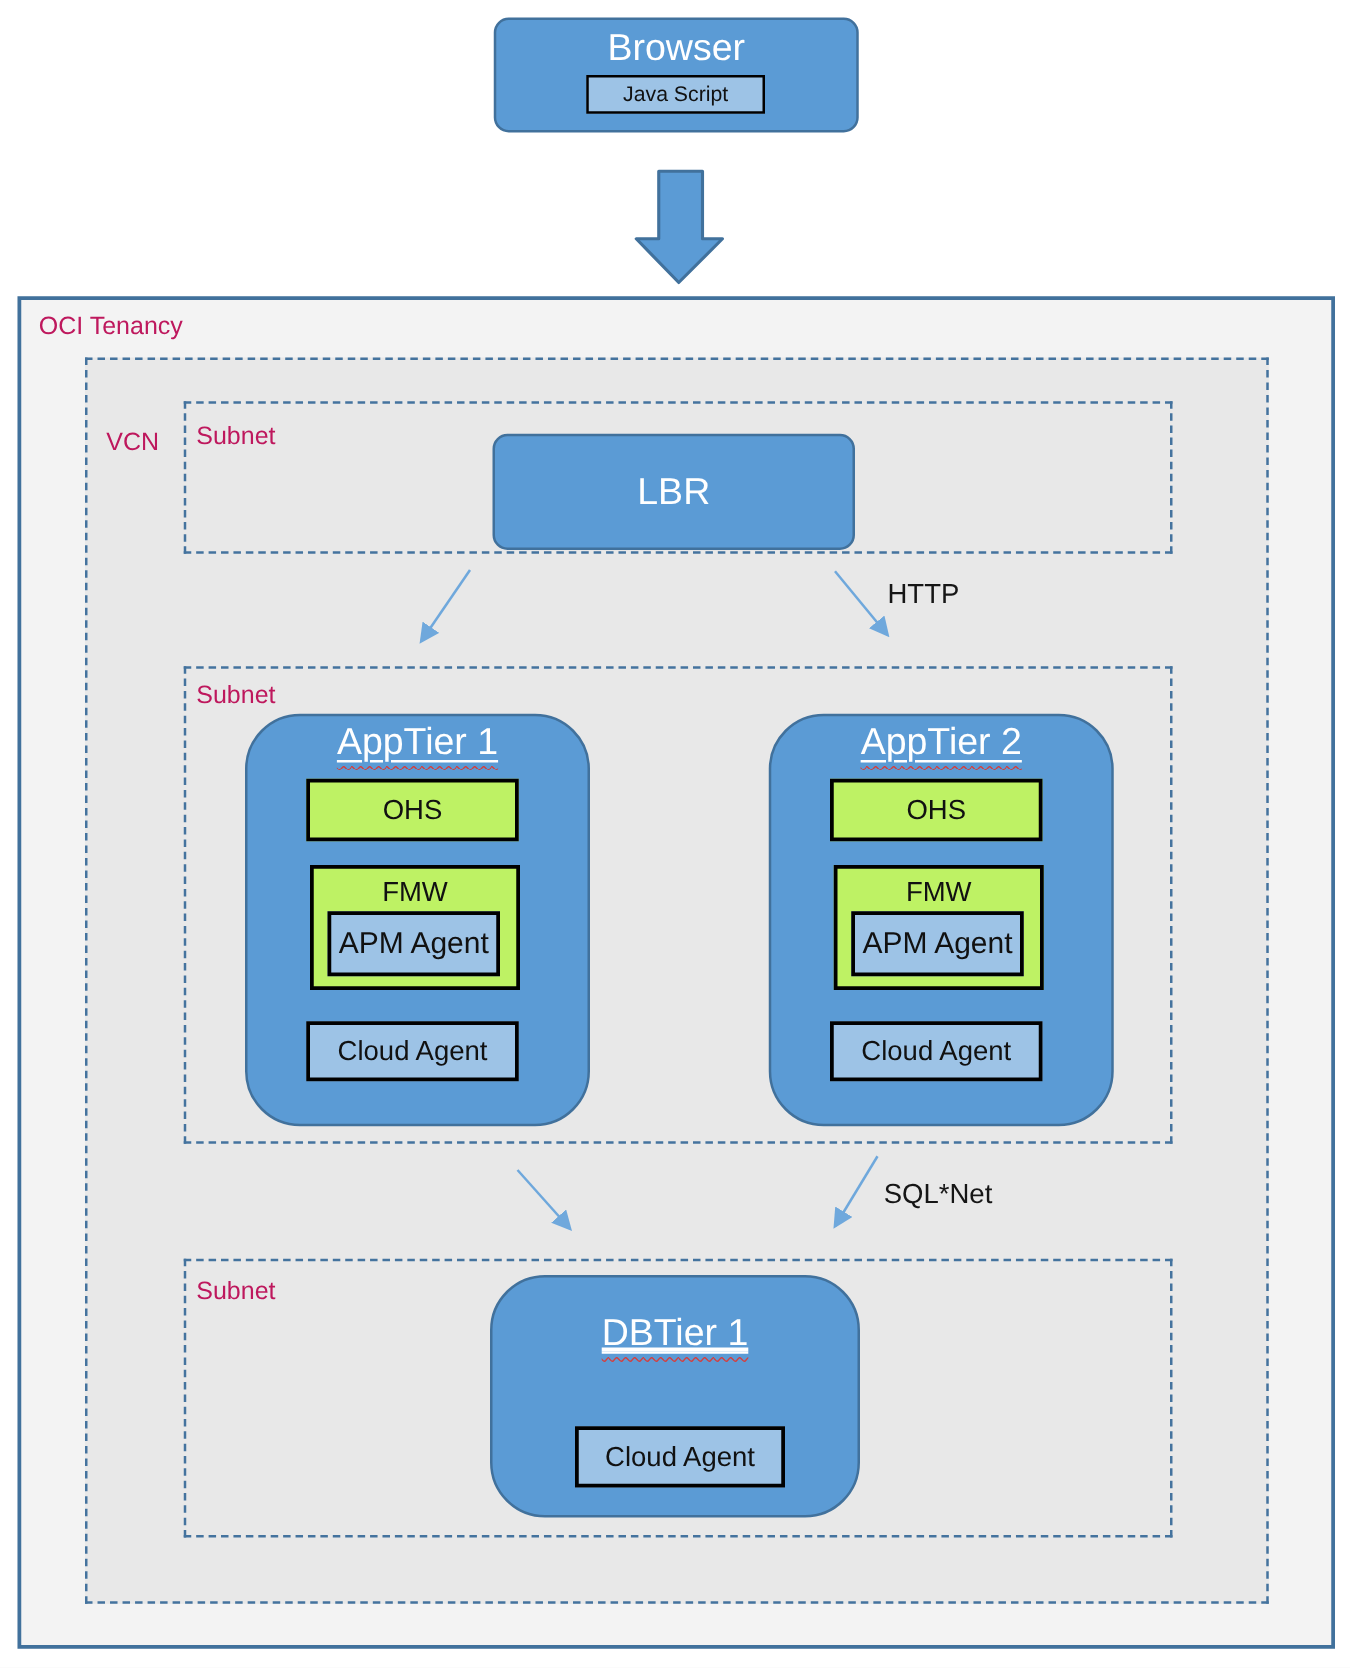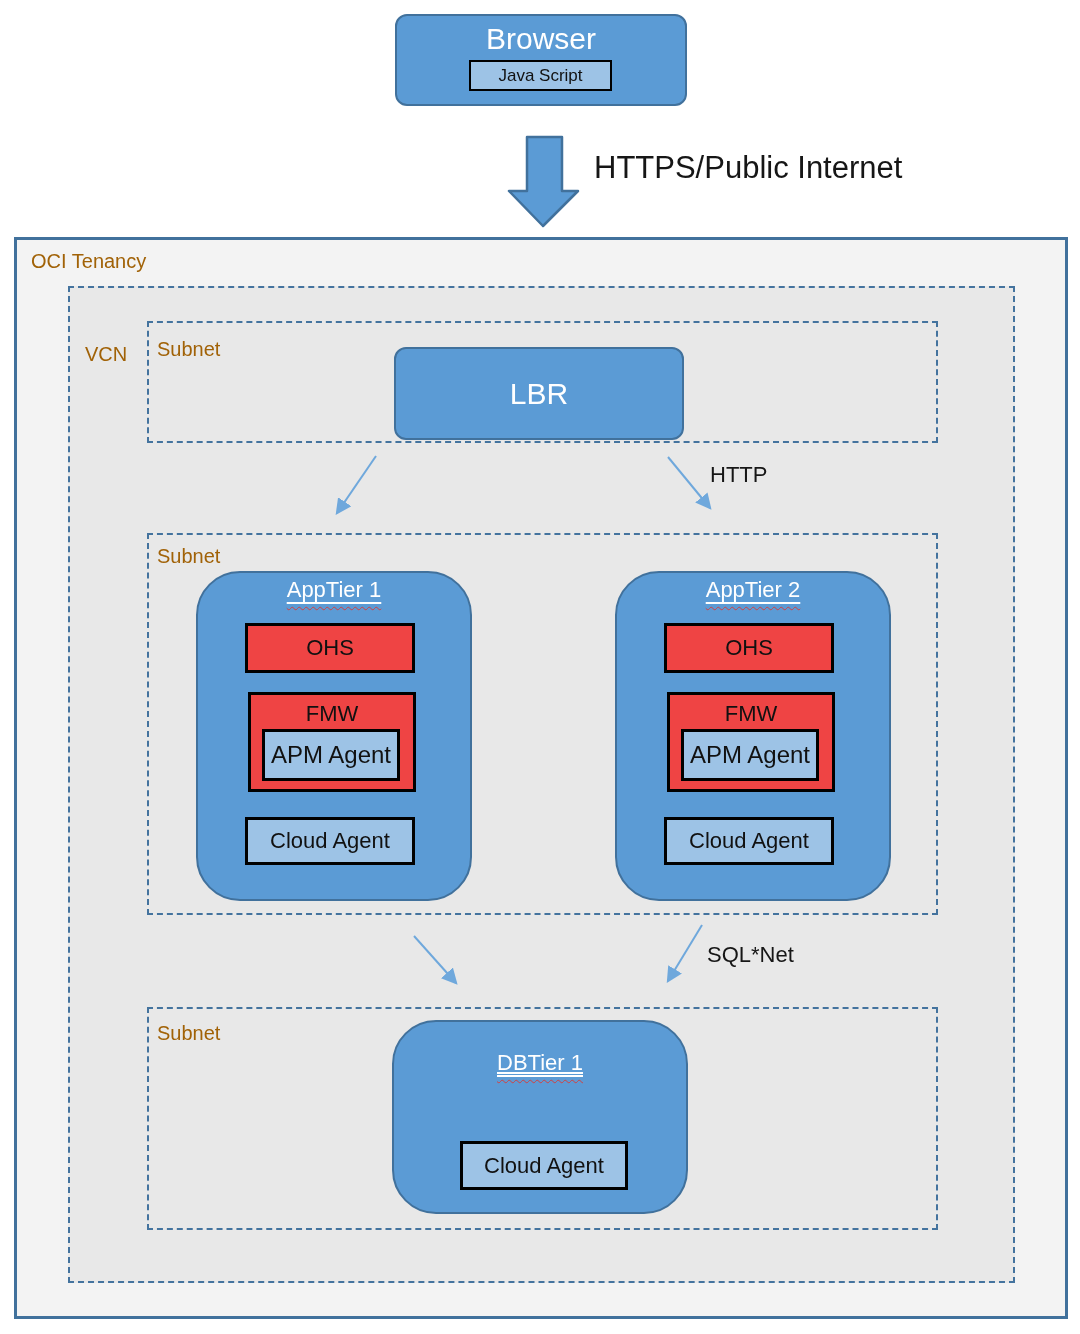--- a/index.html
+++ b/index.html
@@ -19,36 +19,36 @@
   .r-sm { border-radius:12px; }
   .r-lg { border-radius:44px; }
 
   
   .inner-box {
     position:absolute; box-sizing:border-box;
     border:3px solid #000000;
     display:flex; align-items:center; justify-content:center;
     color:#111111; font-size:22px; line-height:1;
   }
-  .fill-blue  { background:#ef4444; }
+  .fill-blue  { background:#bef264; }
   .fill-light { background:#9DC3E6; }
 
   
   .zone {
     position:absolute; box-sizing:border-box;
     border:2px dashed #44739E;
   }
-  .zone-label { position:absolute; font-size:20px; color:#a16207; white-space:nowrap; }
+  .zone-label { position:absolute; font-size:20px; color:#be185d; white-space:nowrap; }
 
   .tenancy { position:absolute; box-sizing:border-box; border:3px solid #41719C; background:#F3F3F3; }
   .vcn-fill { background:#E8E8E8; }
 
   
   .node-title { text-align:center; font-size:30px; }
-  .tier-title { text-align:center; font-size:22px; margin-top:4px; white-space:nowrap; }
+  .tier-title { text-align:center; font-size:30px; margin-top:4px; white-space:nowrap; }
   .u-white {
     text-decoration-line:underline; text-decoration-style:solid;
     text-decoration-color:#ffffff; text-decoration-thickness:2px;
     text-underline-offset:5px;
   }
   .u-wavy {
     text-decoration-line:underline; text-decoration-style:wavy;
     text-decoration-color:#D24040; text-decoration-thickness:1px;
     text-underline-offset:9px;
   }
@@ -69,21 +69,20 @@
 
 <div class="canvas">
 
   <div class="blue-node r-sm" style="left:395px; top:14px; width:292px; height:92px;">
     <div class="node-title" style="margin-top:6px;">Browser</div>
     <div class="inner-box fill-light" style="left:72px; top:44px; width:143px; height:31px; border-width:2px; font-size:17px;">
       <span>Java Script</span>
     </div>
   </div>
 
-  <div class="free-label lbl-big" style="left:594px; top:150px;">HTTPS/Public Internet</div>
 
   <div class="tenancy" style="left:14px; top:237px; width:1054px; height:1082px;">
     <div class="zone-label" style="left:14px; top:10px;">OCI Tenancy</div>
 
     <div class="zone vcn-fill" style="left:51px; top:46px; width:947px; height:997px;">
       <div class="zone-label" style="left:15px; top:10px;margin-top:45px;">VCN</div>
 
       <div class="zone" style="left:77px; top:33px; width:791px; height:122px;">
         <div class="zone-label" style="left:8px; top:15px;">Subnet</div>
         <div class="blue-node r-sm" style="left:245px; top:24px; width:290px; height:93px;">

